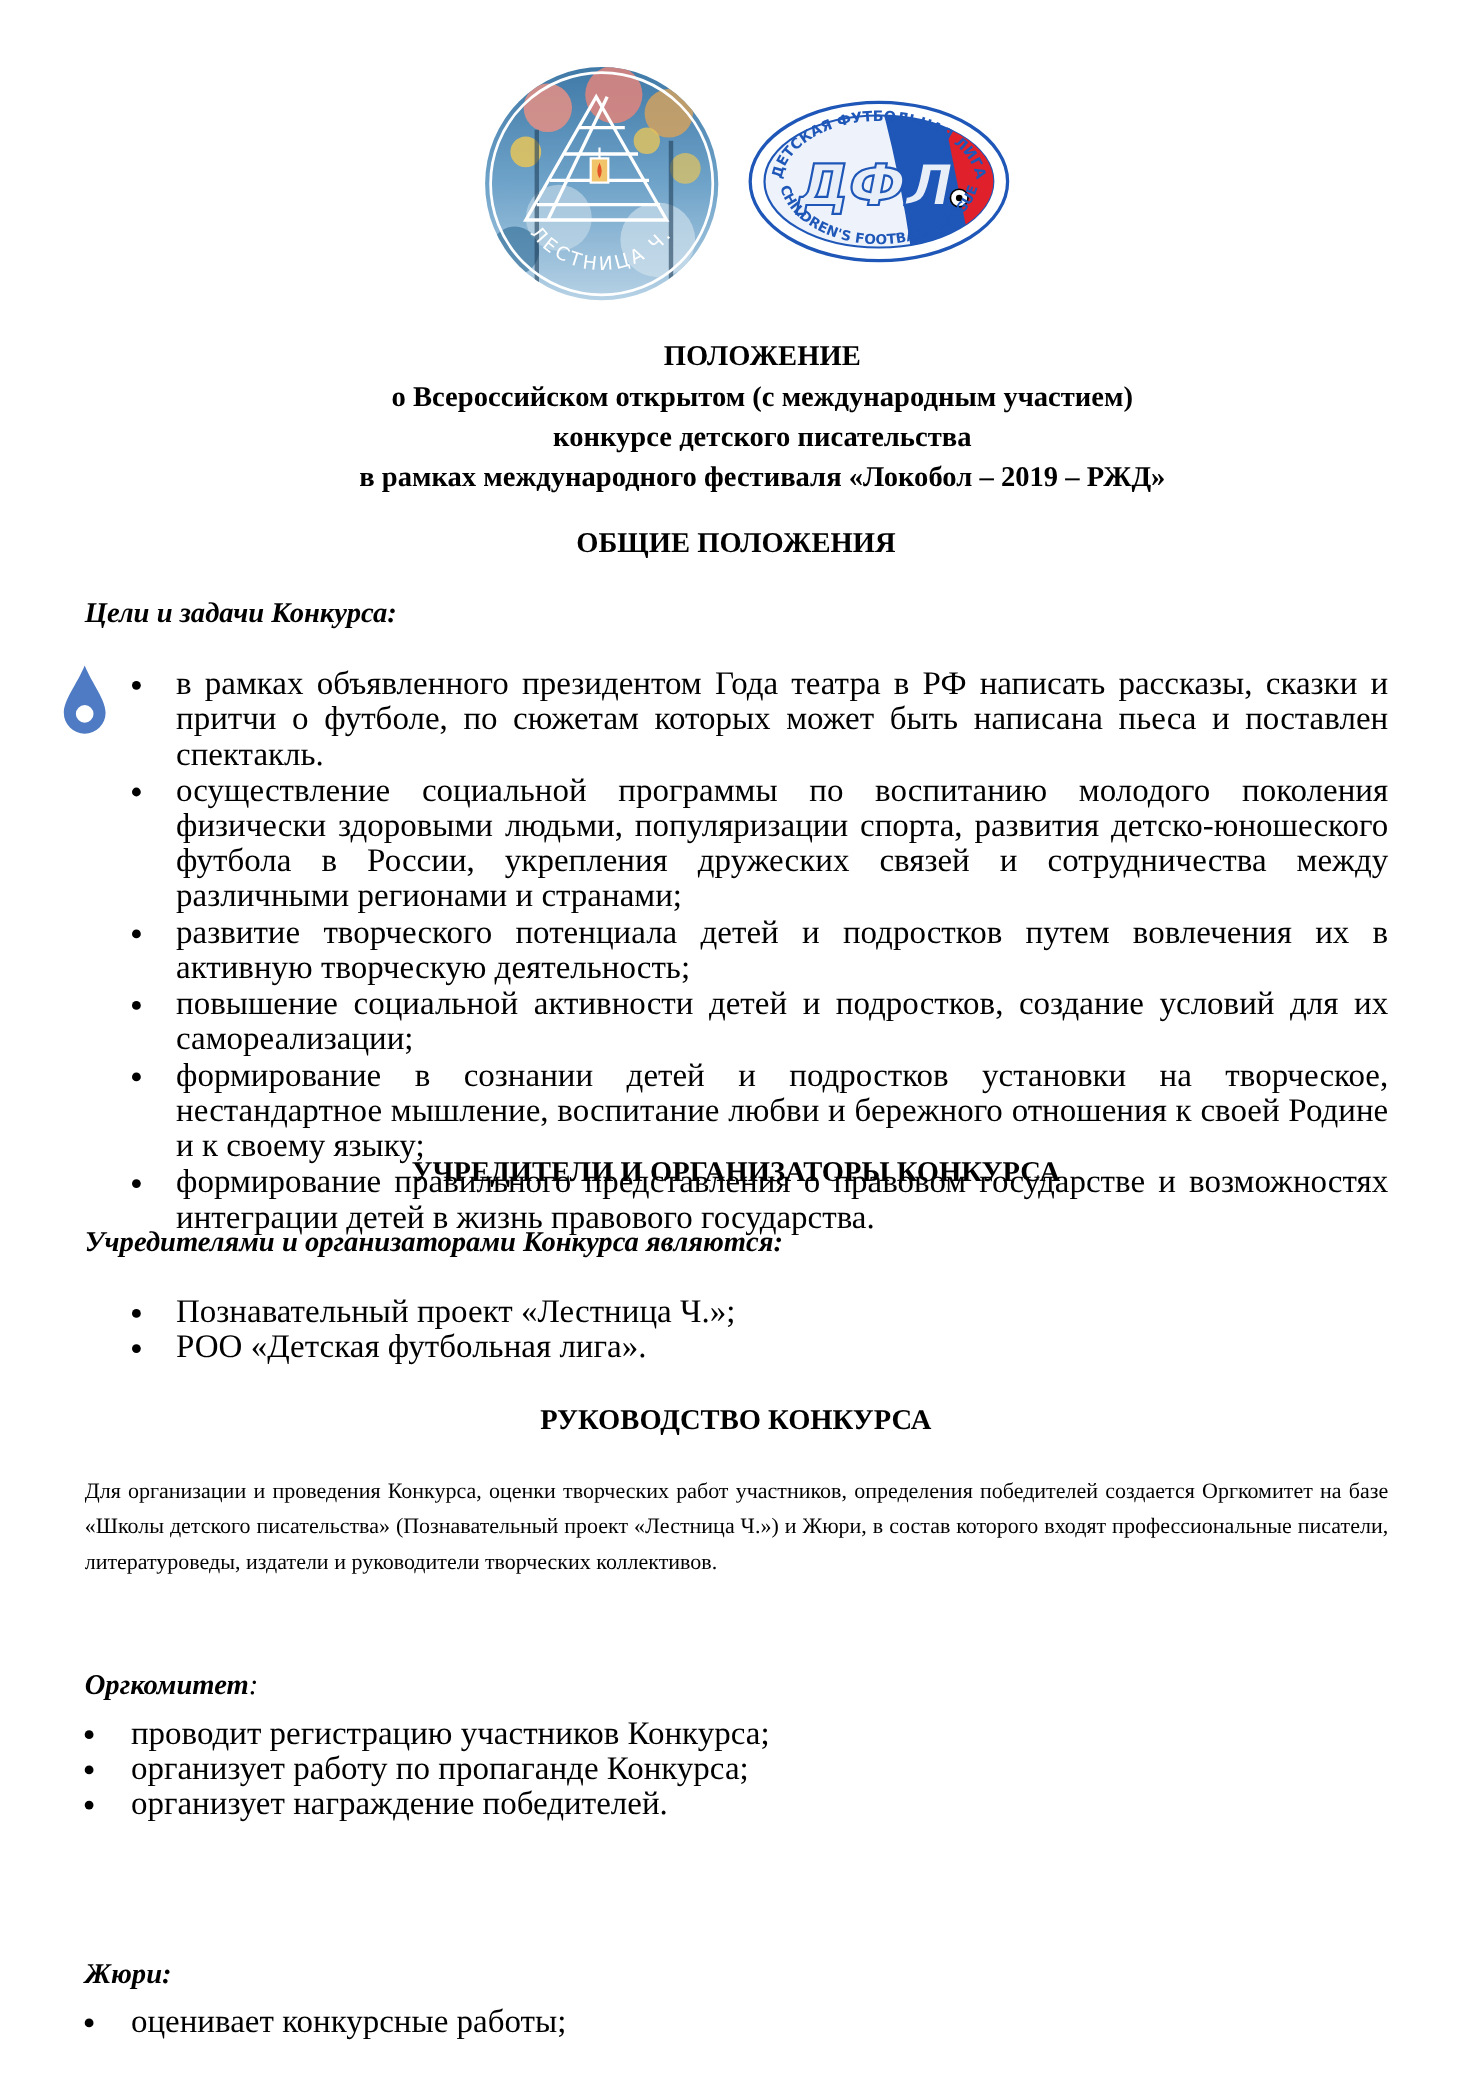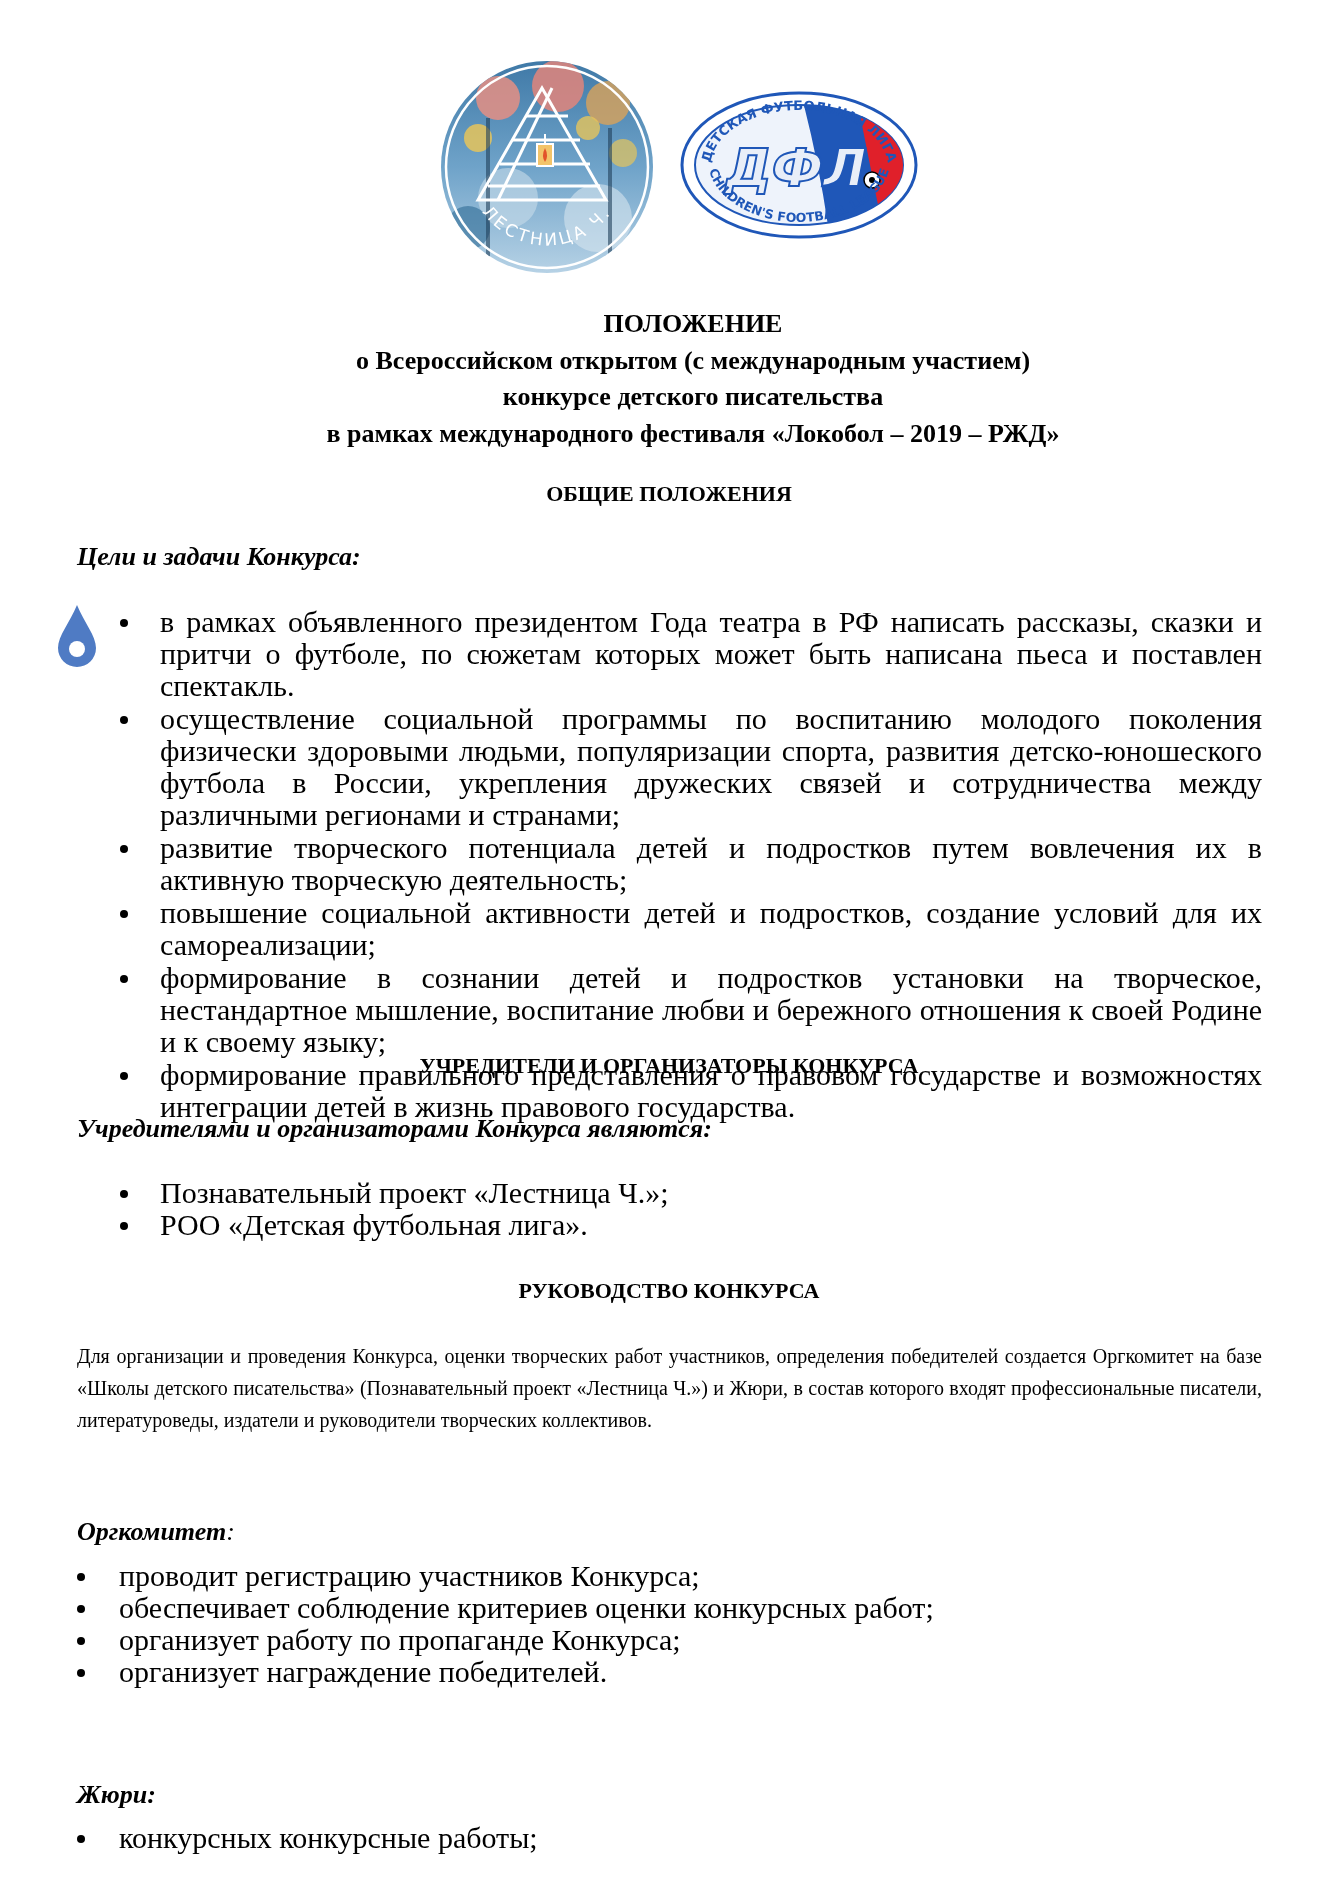--- a/index.html
+++ b/index.html
@@ -53,21 +53,21 @@
       margin-left: 24px;
     }
     .title-block div { white-space: nowrap; }
 
     .section-heading {
       position: absolute;
       left: 0;
       width: 1338px;
       text-align: center;
       font-weight: bold;
-      font-size: 22px;
+      font-size: 26px;
       line-height: 32px;
       white-space: nowrap;
     }
     .sub-heading {
       position: absolute;
       left: 77px;
       font-weight: bold;
       font-style: italic;
       font-size: 26px;
       line-height: 32px;
@@ -244,24 +244,23 @@
   </ul>
 
   <div class="section-heading" style="top:1275px;">РУКОВОДСТВО КОНКУРСА</div>
 
   <div class="paragraph">Для организации и проведения Конкурса, оценки творческих работ участников, определения победителей создается Оргкомитет на базе «Школы детского писательства» (Познавательный проект «Лестница Ч.») и Жюри, в состав которого входят профессиональные писатели, литературоведы, издатели и руководители творческих коллективов.</div>
 
   <div class="sub-heading" style="top:1516px;"><span>Оргкомитет</span><span class="plain-colon">:</span></div>
 
   <ul class="bullets committee">
     <li><span class="dot"></span><span>проводит регистрацию участников Конкурса;</span></li>
-    <li><span class="dot"></span><span>обеспечивает соблюдение критериев оценки конкурсных работ;</span></li>
     <li><span class="dot"></span><span>организует работу по пропаганде Конкурса;</span></li>
     <li><span class="dot"></span><span>организует награждение победителей.</span></li>
   </ul>
 
   <div class="sub-heading" style="top:1779px;">Жюри:</div>
 
   <ul class="bullets jury">
-    <li><span class="dot"></span><span>конкурсных конкурсные работы;</span></li>
+    <li><span class="dot"></span><span>оценивает конкурсные работы;</span></li>
   </ul>
 
 </div>
 
 </body></html>

